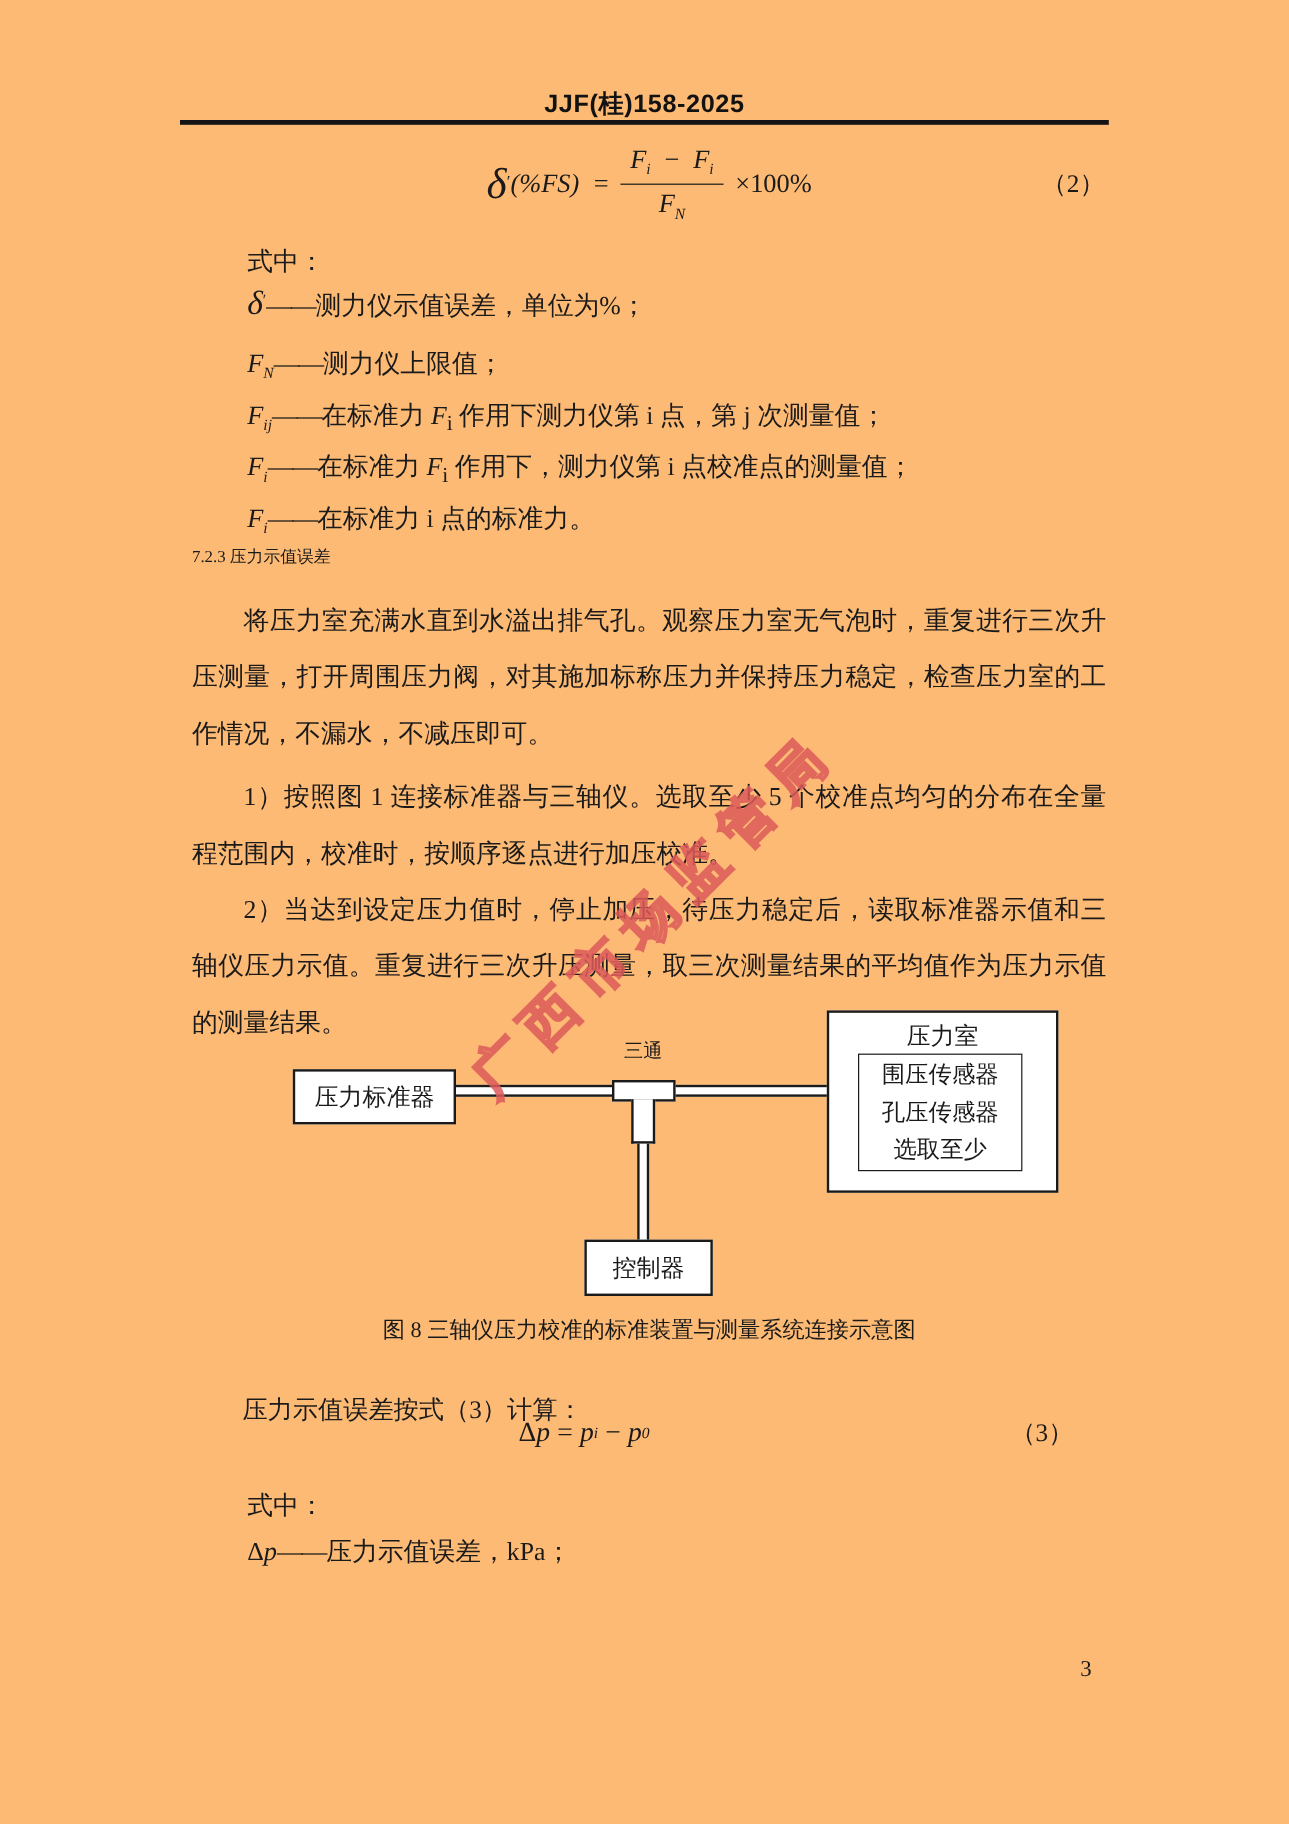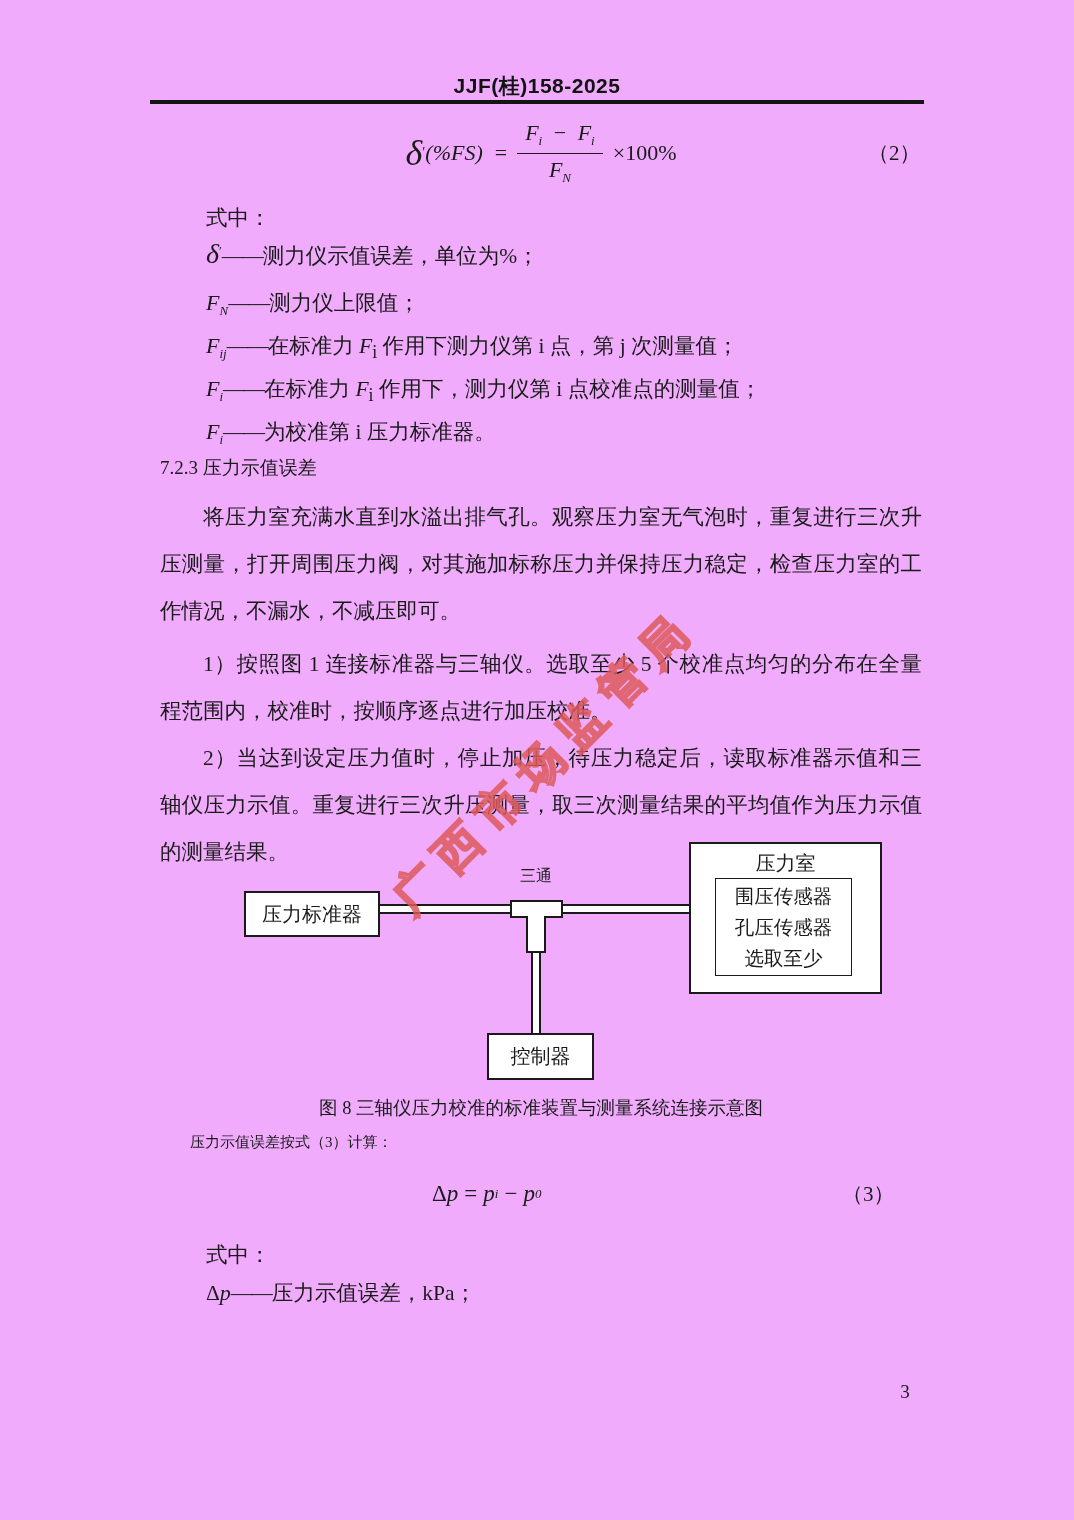--- a/index.html
+++ b/index.html
@@ -1,19 +1,19 @@
 <!DOCTYPE html>
 <html><head>
 <meta charset="utf-8">
 <style>
   * { margin:0; padding:0; box-sizing:border-box; }
   html,body { background:#e8e8e8; }
   .page {
     position:relative; width:1074px; height:1520px; margin:0 auto;
-    background:#f0abfc; overflow:hidden;
+    background:#fdba74; overflow:hidden;
     font-family:"Liberation Serif","DejaVu Serif",serif; color:#1a1a1a;
   }
   .doc-code {
     position:absolute; top:72px; left:0; width:100%; text-align:center;
     font-family:"Liberation Sans","DejaVu Sans",sans-serif;
     font-size:21px; font-weight:600; letter-spacing:.5px; color:#121212;
   }
   .rule { position:absolute; left:150px; top:100px; width:774px; height:4px; background:#141414; }
 
   
@@ -39,24 +39,24 @@
 
   
   .def-intro { position:absolute; left:206px; font-size:21.5px; }
   .def-line { position:absolute; left:206px; font-size:21.5px; white-space:nowrap; }
   .def-sym i { font-size:22px; }
   .def-sym .big { font-size:28px; }
   .def-sym sup { font-size:13px; }
   .dash { letter-spacing:-1px; }
 
   
-  .heading { position:absolute; left:160px; font-size:19px; }
+  .heading { position:absolute; left:160px; font-size:14px; }
   .para { position:absolute; left:160px; width:762px; font-size:21.5px; line-height:47px;
           text-align:justify; text-indent:2em; }
-  .line3 { position:absolute; left:160px; width:762px; font-size:15px; text-indent:2em; }
+  .line3 { position:absolute; left:160px; width:762px; font-size:21px; text-indent:2em;margin-top:28px; }
 
   
   .dbox { position:absolute; border:2px solid #1a1a1a; background:#fff;
           display:flex; align-items:center; justify-content:center;
           font-size:20px; z-index:3; }
   .pipe-h { position:absolute; height:10px; border-top:2px solid #1a1a1a; border-bottom:2px solid #1a1a1a; background:#fff; z-index:1; }
   .pipe-v { position:absolute; width:10px; border-left:2px solid #1a1a1a; border-right:2px solid #1a1a1a; background:#fff; z-index:1; }
   .tee-bar { position:absolute; left:510px; top:900px; width:53px; height:18px;
              border:2px solid #1a1a1a; background:#fff; z-index:2; }
   .tee-stem { position:absolute; left:526px; top:916px; width:20px; height:37px;
@@ -113,21 +113,21 @@
   <div class="def-line" style="top:238px">
     <span class="def-sym"><i class="big">δ</i><sub></sub><sup>′</sup></span><span class="dash">——</span><span>测力仪示值误差，单位为%；</span><i class="v"></i><sub></sub><span></span>
   </div>
   <div class="def-line" style="top:331px">
     <span class="def-sym"><i>F</i><sub>ij</sub><sup></sup></span><span class="dash">——</span><span>在标准力 </span><i class="v">F</i><sub>i</sub><span> 作用下测力仪第 i 点，第 j 次测量值；</span>
   </div>
   <div class="def-line" style="top:374px">
     <span class="def-sym"><i>F</i><sub>i</sub><sup></sup></span><span class="dash">——</span><span>在标准力 </span><i class="v">F</i><sub>i</sub><span> 作用下，测力仪第 i 点校准点的测量值；</span>
   </div>
   <div class="def-line" style="top:417px">
-    <span class="def-sym"><i>F</i><sub>i</sub><sup></sup></span><span class="dash">——</span><span>为校准第 i 压力标准器。</span><i class="v"></i><sub></sub><span></span>
+    <span class="def-sym"><i>F</i><sub>i</sub><sup></sup></span><span class="dash">——</span><span>在标准力 i 点的标准力。</span><i class="v"></i><sub></sub><span></span>
   </div>
 
   <div class="heading" style="top:455px">7.2.3 压力示值误差</div>
   <div class="para" style="top:494px">将压力室充满水直到水溢出排气孔。观察压力室无气泡时，重复进行三次升压测量，打开周围压力阀，对其施加标称压力并保持压力稳定，检查压力室的工作情况，不漏水，不减压即可。</div>
   <div class="para" style="top:641px">1）按照图 1 连接标准器与三轴仪。选取至少 5 个校准点均匀的分布在全量程范围内，校准时，按顺序逐点进行加压校准。</div>
   <div class="para" style="top:735px">2）当达到设定压力值时，停止加压，待压力稳定后，读取标准器示值和三轴仪压力示值。重复进行三次升压测量，取三次测量结果的平均值作为压力示值的测量结果。</div>
 
   <div class="pipe-h" style="left:378px; top:904px; width:134px;"></div>
   <div class="pipe-h" style="left:561px; top:904px; width:130px;"></div>
   <div class="pipe-v" style="left:531px; top:950px; height:85px;"></div>

